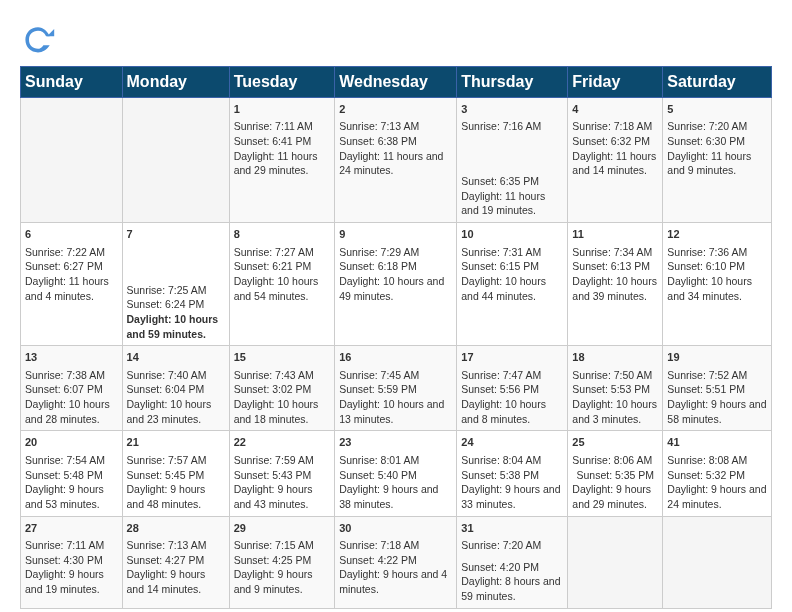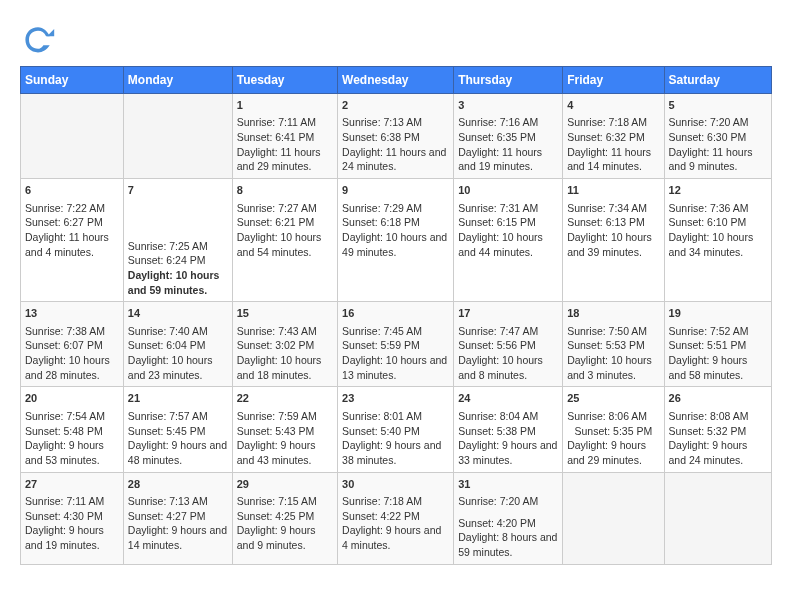--- a/index.html
+++ b/index.html
@@ -44,25 +44,25 @@
     .subtitle {
       font-size: 16px;
       color: #555;
     }
     table {
       width: 100%;
       border-collapse: collapse;
       font-size: 11px;
     }
     thead tr th {
-      background-color: #3b82f6;
+      background-color: #0c4a6e;
       color: #fff;
       padding: 6px 4px;
       text-align: left;
-      font-size: 12px;
+      font-size: 16px;
       font-weight: bold;
       border: 1px solid #3a62a8;
     }
     tbody tr td {
       border: 1px solid #ccc;
       padding: 4px;
       vertical-align: top;
       min-height: 70px;
       height: 70px;
       background: #fff;
@@ -128,21 +128,21 @@
         </td>
         <td>
           <span class="day-num">2</span>
           <span style="display: block;">Sunrise: 7:13 AM</span>
           <span style="display: block;">Sunset: 6:38 PM</span>
           <span style="display: block;">Daylight: 11 hours and 24 minutes.</span>
         </td>
         <td>
           <span class="day-num">3</span>
           <span style="display: block;">Sunrise: 7:16 AM</span>
-          <span style="display: block;">Sunset: 6:35 PM</span>
+          <span style="display: block; margin-top: 40px;">Sunset: 6:35 PM</span>
           <span style="display: block;">Daylight: 11 hours and 19 minutes.</span>
         </td>
         <td>
           <span class="day-num">4</span>
           <span style="display: block;">Sunrise: 7:18 AM</span>
           <span style="display: block;">Sunset: 6:32 PM</span>
           <span style="display: block;">Daylight: 11 hours and 14 minutes.</span>
         </td>
         <td>
           <span class="day-num">5</span>
@@ -270,21 +270,21 @@
           <span style="display: block;">Sunset: 5:38 PM</span>
           <span style="display: block;">Daylight: 9 hours and 33 minutes.</span>
         </td>
         <td>
           <span class="day-num">25</span>
           <span style="display: block;">Sunrise: 8:06 AM</span>
           <span style="display: block; text-align: center;">Sunset: 5:35 PM</span>
           <span style="display: block;">Daylight: 9 hours and 29 minutes.</span>
         </td>
         <td>
-          <span class="day-num">26</span>
+          <span class="day-num">41</span>
           <span style="display: block;">Sunrise: 8:08 AM</span>
           <span style="display: block;">Sunset: 5:32 PM</span>
           <span style="display: block;">Daylight: 9 hours and 24 minutes.</span>
         </td>
       </tr>
       <tr>
         <td>
           <span class="day-num">27</span>
           <span style="display: block;">Sunrise: 7:11 AM</span>
           <span style="display: block;">Sunset: 4:30 PM</span>

